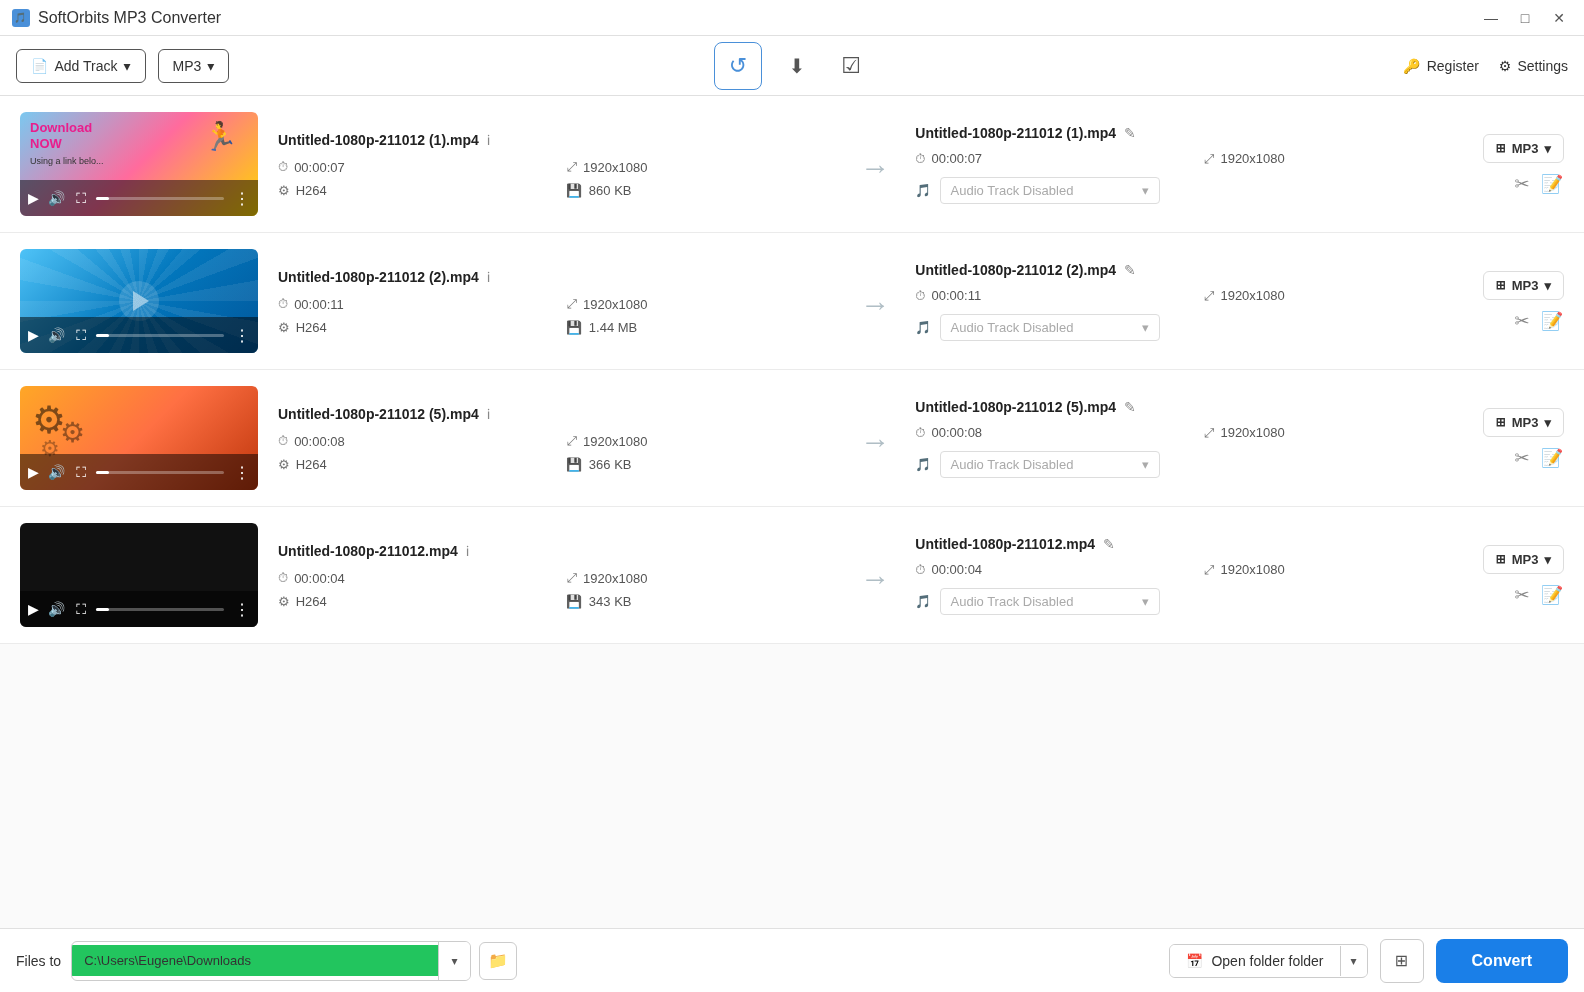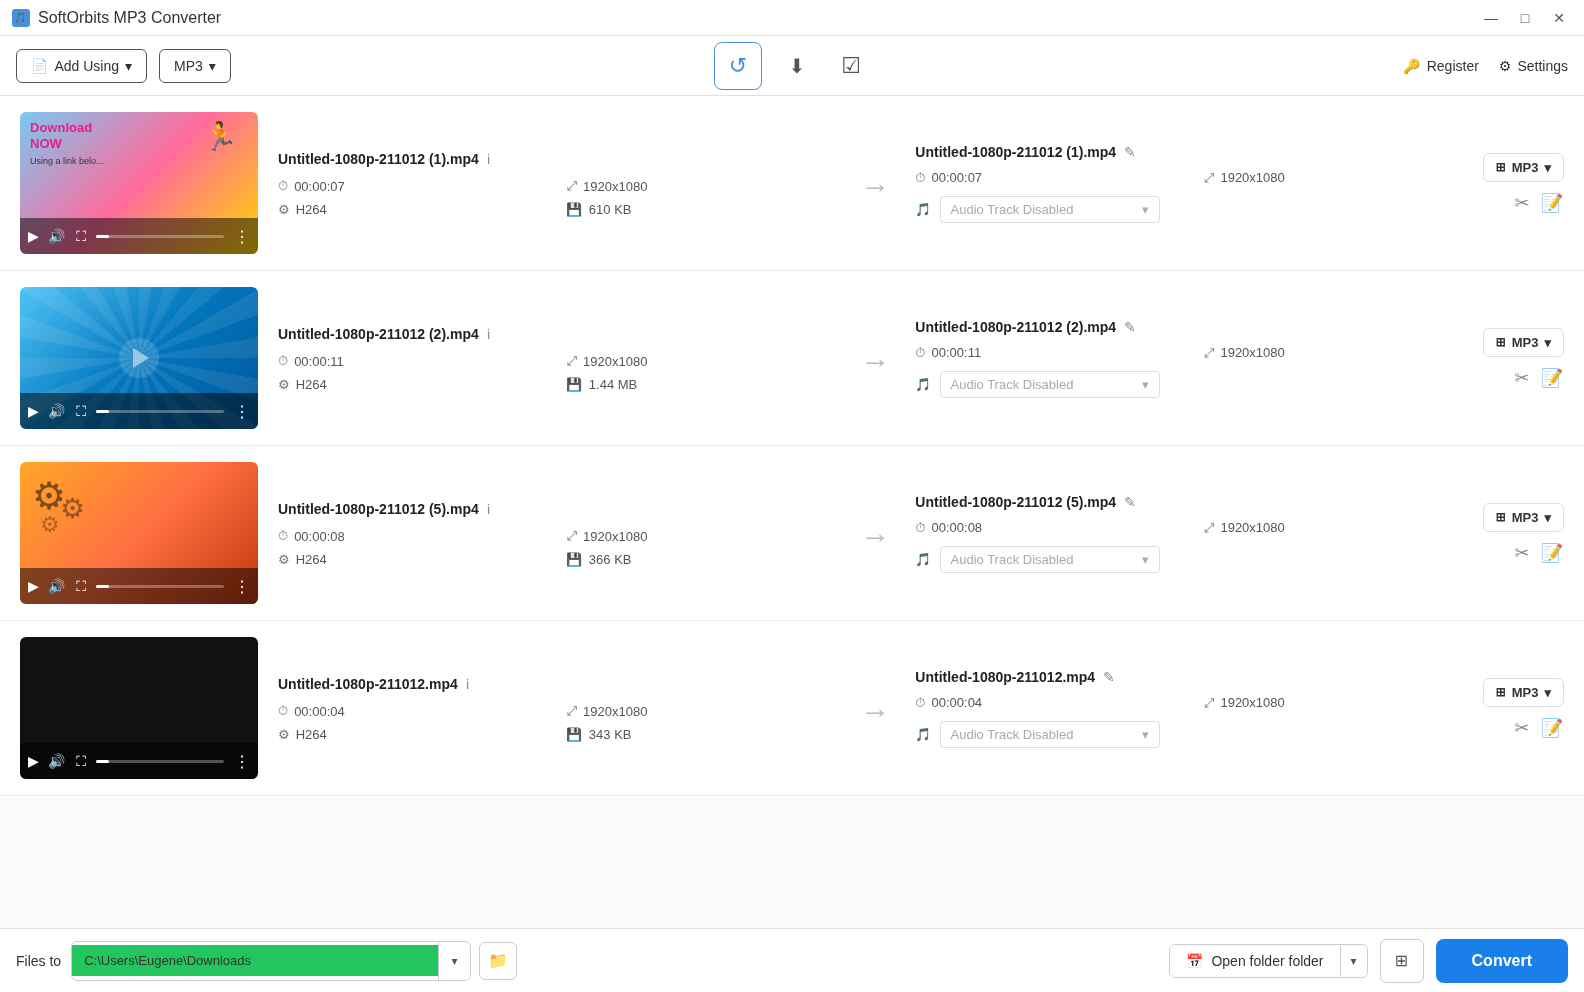--- a/index.html
+++ b/index.html
@@ -163,21 +163,21 @@
       background: white;
       border-bottom: 1px solid #ebebeb;
       padding: 16px 20px;
       min-height: 110px;
       position: relative;
     }
 
     
     .thumbnail {
       width: 238px;
-      height: 142px;
+      height: 104px;
       border-radius: 6px;
       overflow: hidden;
       flex-shrink: 0;
       position: relative;
       background: #222;
       margin-right: 20px;
     }
     .thumbnail-overlay {
       position: absolute;
       bottom: 0;
@@ -481,21 +481,21 @@
   <div class="title-bar-controls">
     <button class="title-bar-btn">—</button>
     <button class="title-bar-btn">□</button>
     <button class="title-bar-btn close">✕</button>
   </div>
 </div>
 
 <div class="toolbar" style="position:relative;">
   <button class="btn-add-files">
     <span>📄</span>
-    <span>Add Using</span>
+    <span>Add Track</span>
     <span>▾</span>
   </button>
   <button class="btn-mp3">
     <span>MP3</span>
     <span>▾</span>
   </button>
 
   <div class="toolbar-center">
     <button class="btn-refresh">
       <span style="font-size:22px;">↺</span>
@@ -550,21 +550,21 @@
         <div class="meta-item">
           <span class="meta-icon">⤢</span>
           <span>1920x1080</span>
         </div>
         <div class="meta-item">
           <span class="meta-icon">⚙</span>
           <span>H264</span>
         </div>
         <div class="meta-item">
           <span class="meta-icon">💾</span>
-          <span>610 KB</span>
+          <span>860 KB</span>
         </div>
       </div>
     </div>
 
     <div class="arrow-col">
       <span class="arrow-svg" style="font-size:30px;color:#b0bec5;">→</span>
     </div>
 
     <div class="output-info">
       <div class="output-name-row">

